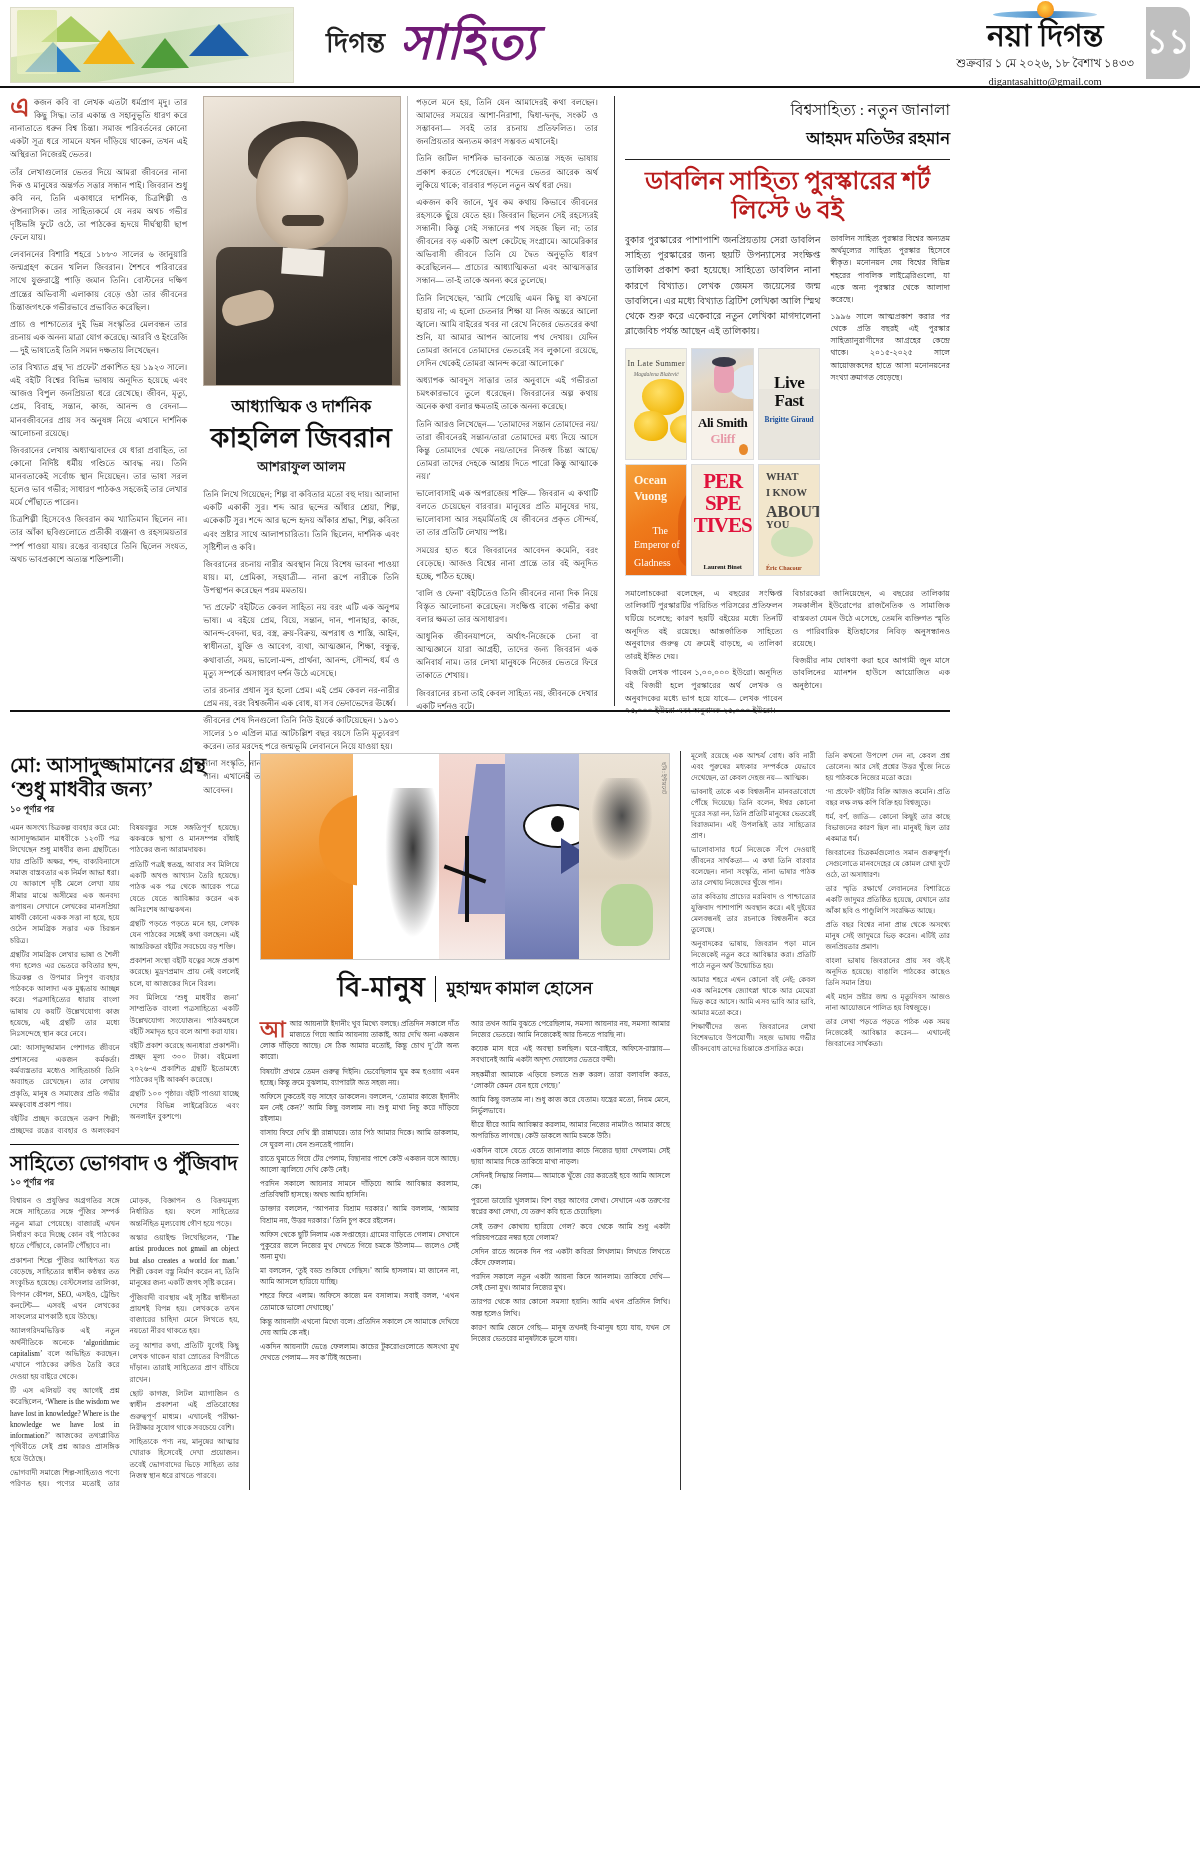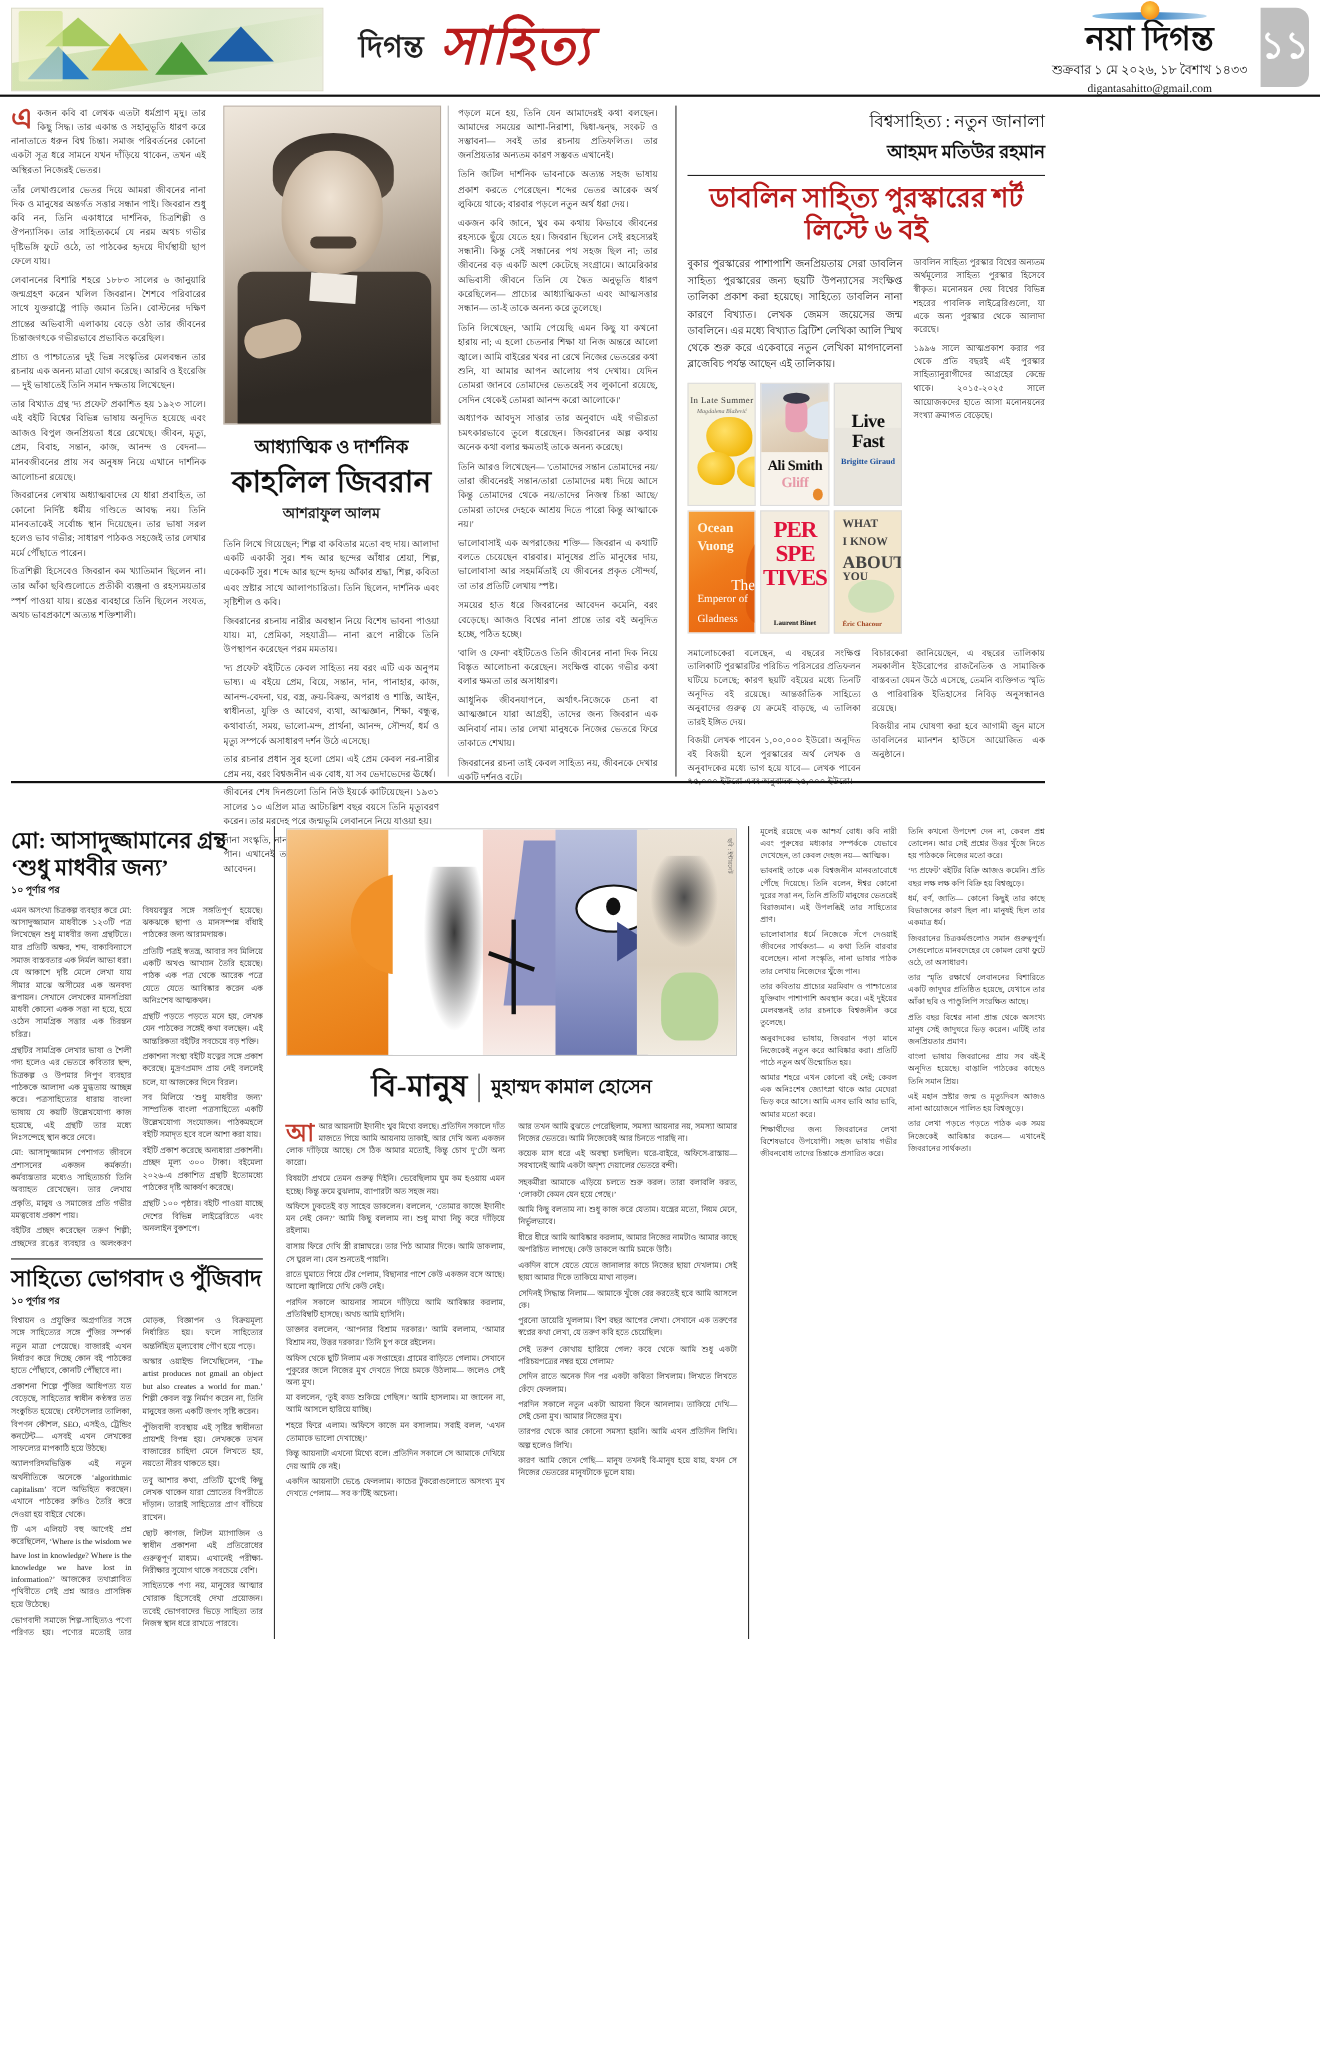--- a/index.html
+++ b/index.html
@@ -41,21 +41,21 @@
   .bk-blue2{left:178px;top:16px;}
   .bk-teal{left:30px;top:8px;}
   .sahitya-title{
     display:flex;align-items:flex-end;gap:14px;margin-left:32px;
   }
   .sahitya-title .small{
     font-size:27px;color:#222;font-weight:700;letter-spacing:.5px;
     font-family:"Liberation Serif",serif;
   }
   .sahitya-title .big{
-    font-size:48px;color:#b91c1c;font-weight:700;font-style:italic;
+    font-size:48px;color:#701a75;font-weight:700;font-style:italic;
     letter-spacing:1px;line-height:1;
   }
   .masthead-right{
     margin-left:auto;display:flex;align-items:center;gap:6px;margin-right:10px;
   }
   .nd-brand{text-align:center;padding-right:6px;}
   .nd-brand .nd-sun{
     width:120px;height:20px;margin:0 auto 1px auto;position:relative;
   }
   .nd-brand .nd-sun .orb{
@@ -168,21 +168,21 @@
   .bk2 .pg{position:absolute;right:5px;bottom:4px;width:9px;height:11px;border-radius:50%;background:#e8892b;}
   .bk3{background:#e8e5dd;}
   .bk3 .band{position:absolute;left:0;right:0;top:0;height:40px;background:#efece3;}
   .bk3 .live{top:24px;font-size:17px;font-weight:700;color:#111;letter-spacing:-.5px;}
   .bk3 .fast{top:42px;font-size:17px;font-weight:700;color:#111;letter-spacing:-.5px;}
   .bk3 .auth{top:66px;font-size:7.4px;color:#1b4f9c;font-weight:700;}
   .bk4{background:linear-gradient(150deg,#f6a13a 0%,#ef7b1b 48%,#e8620f 100%);}
   .bk4 .sil{position:absolute;left:52px;top:18px;width:58px;height:84px;border-radius:48% 48% 20% 20%;background:rgba(215,80,10,.55);}
   .bk4 .a1{top:8px;font-size:12px;color:#fff8e8;text-align:left;padding-left:8px;font-weight:600;}
   .bk4 .a2{top:24px;font-size:12px;color:#fff8e8;text-align:left;padding-left:8px;font-weight:600;}
-  .bk4 .t1{top:60px;font-size:14px;color:#fff;text-align:right;padding-left:8px;}
+  .bk4 .t1{top:60px;font-size:10px;color:#fff;text-align:center;padding-left:8px;}
   .bk4 .t2{top:74px;font-size:10px;color:#fff;text-align:left;padding-left:8px;}
   .bk4 .t3{top:92px;font-size:10px;color:#fff;text-align:left;padding-left:8px;}
   .bk5{background:#f3ecdf;}
   .bk5 .p1{top:4px;font-size:21px;font-weight:700;color:#e0123c;letter-spacing:-1px;}
   .bk5 .p2{top:26px;font-size:21px;font-weight:700;color:#e0123c;letter-spacing:-1px;}
   .bk5 .p3{top:48px;font-size:21px;font-weight:700;color:#e0123c;letter-spacing:-1px;}
   .bk5 .auth{bottom:5px;font-size:6.4px;color:#111;font-weight:700;}
   .bk6{background:#f2e6cc;}
   .bk6 .w1{top:6px;font-size:10.5px;font-weight:700;color:#444;text-align:left;padding-left:7px;}
   .bk6 .w2{top:22px;font-size:10.5px;font-weight:700;color:#444;text-align:left;padding-left:7px;}

